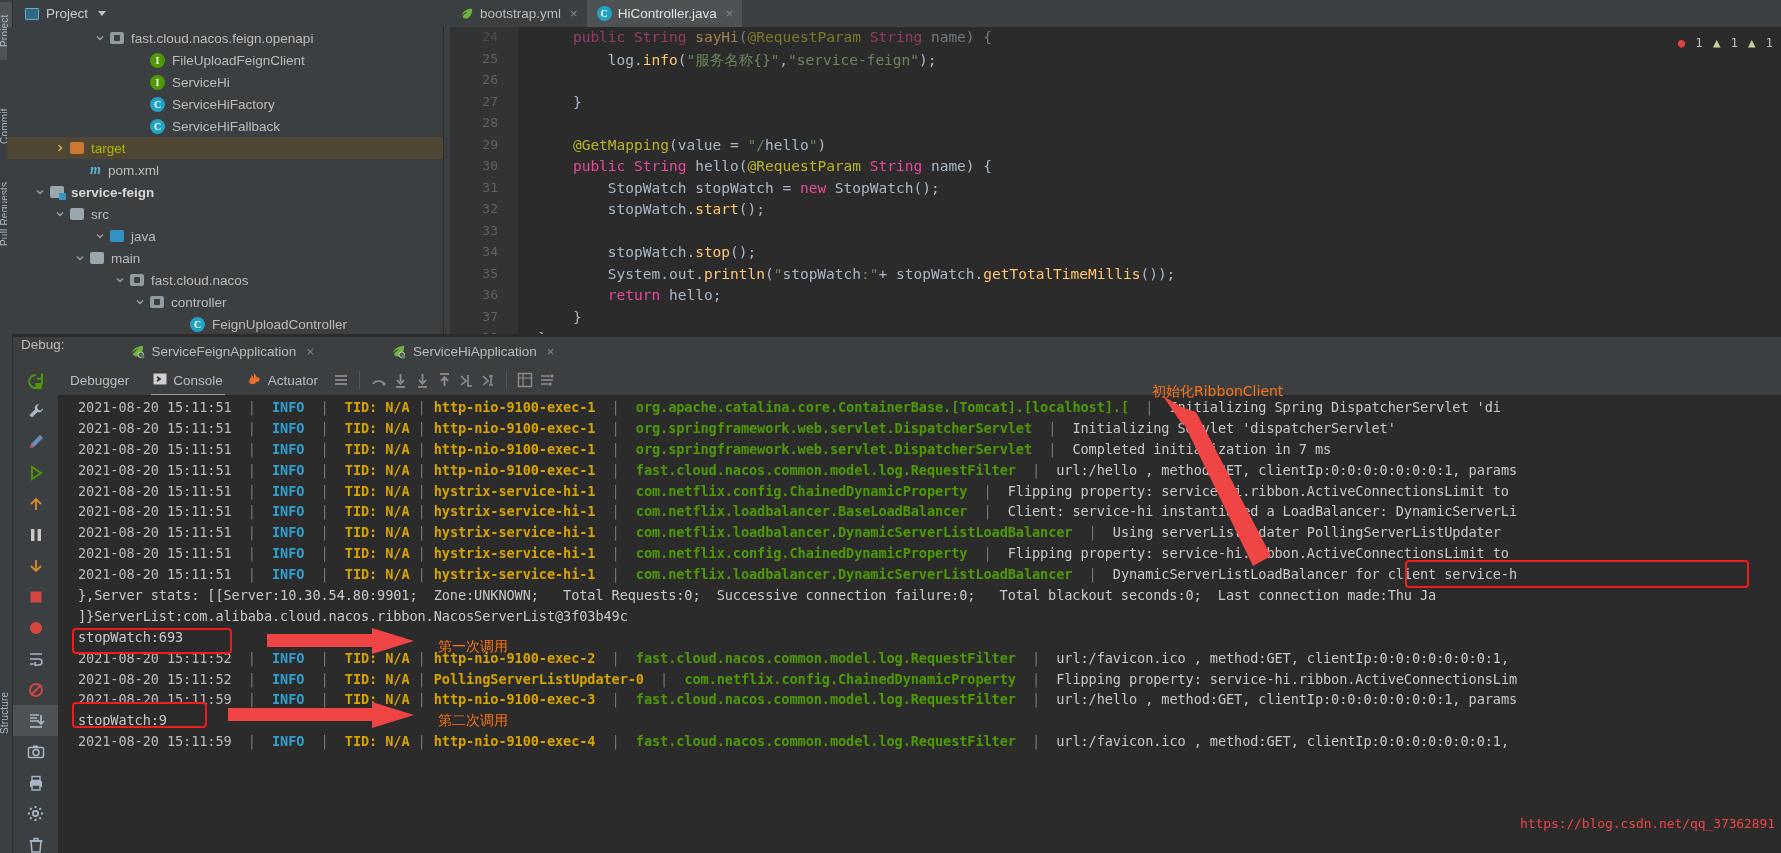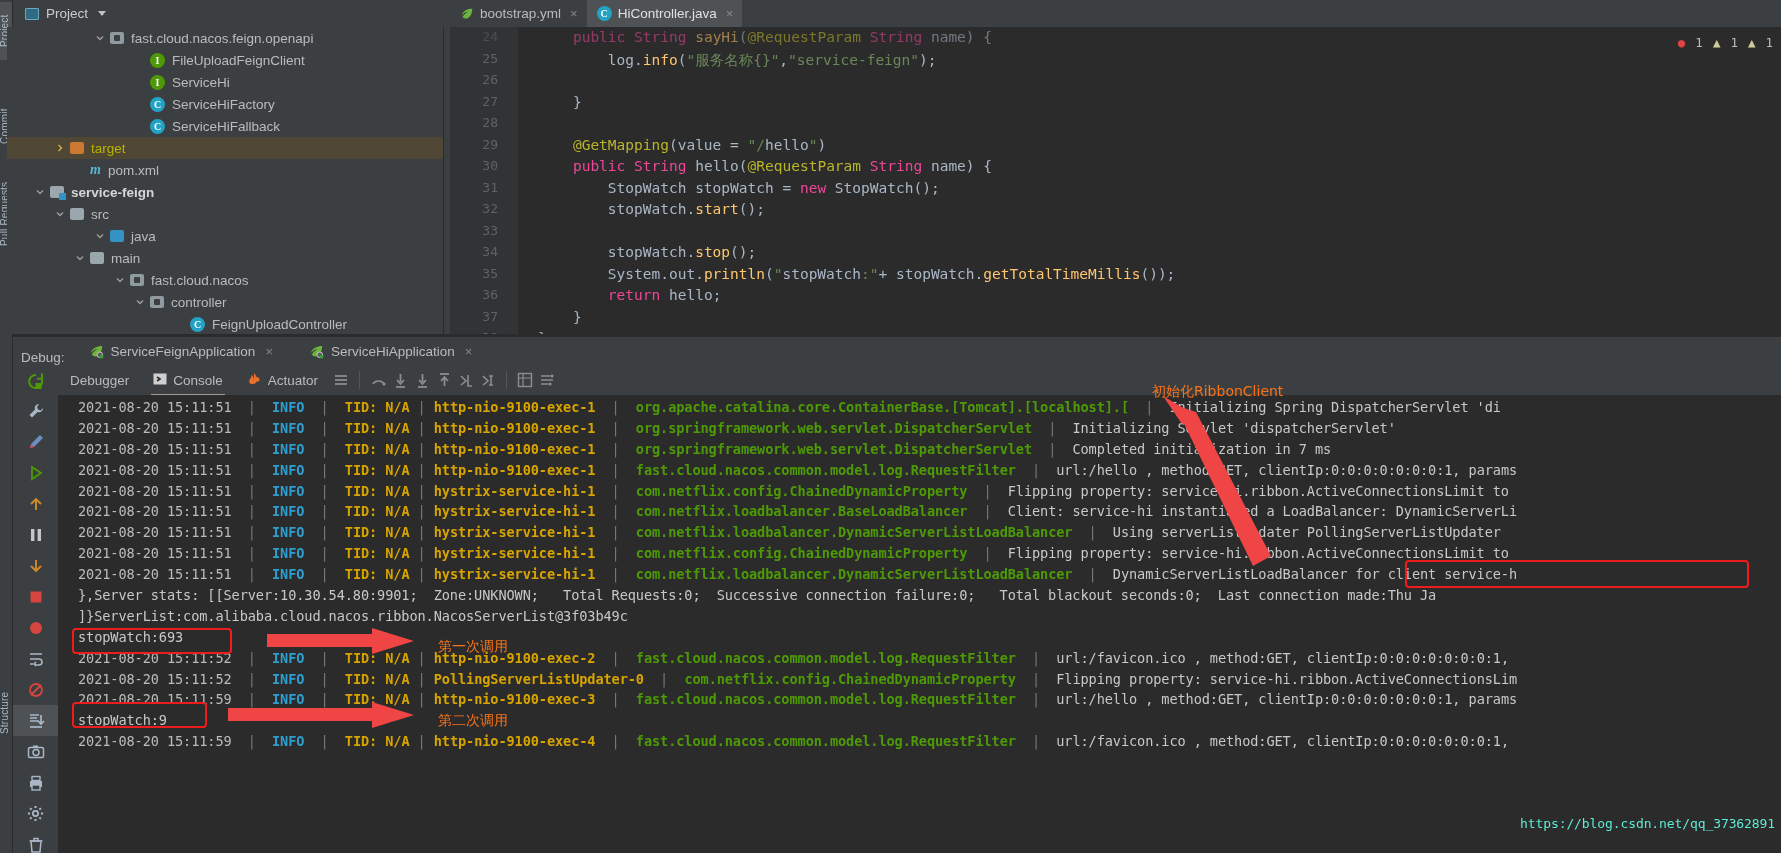--- a/index.html
+++ b/index.html
@@ -79,21 +79,21 @@
   .gutter{ position:absolute;left:0;top:0;width:68px;height:100%;background:#313335; }
   .codeline{ position:relative; height:21.5px; white-space:pre; color:#a9b7c6; }
   .ln{ position:absolute; left:0; width:48px; text-align:right; color:#606366; font-size:13px; }
   .code{ position:absolute; left:88px; }
   .kw{color:#ec4899} .str{color:#6a8759} .fn{color:#ffc66d} .ann{color:#bbb529}
   .errbar{ position:absolute; right:8px; top:8px; display:flex; gap:10px; align-items:center; font-size:12.5px; }
   .errbar span{color:#bbb}
 
   
   .dbgsplit{ position:absolute;left:13px;top:334px;width:1768px;height:3px;background:#2b2b2b;}
-  .dbghead{ position:absolute;left:13px;top:337px;width:1768px;height:28px;background:#3c3f41;display:flex;align-items:flex-end;}
+  .dbghead{ position:absolute;left:13px;top:337px;width:1768px;height:28px;background:#3c3f41;display:flex;align-items:flex-start;gap:41px;}
   .dbghead .lab{ color:#bbbbbb;font-size:13.5px;padding:0 14px 0 8px;}
   .dtab{ display:flex;align-items:center;gap:7px;font-size:13.5px;color:#bbbbbb;padding:0 10px;height:28px;position:relative;}
   .spring{ width:15px;height:15px; }
 
   .dbgtools{ position:absolute;left:13px;top:365px;width:1768px;height:30px;background:#3c3f41;display:flex;align-items:center;gap:0;}
   .ttab{ font-size:13.5px;color:#bbbbbb;padding:0 12px;display:flex;align-items:center;gap:6px;height:30px;position:relative;}
   .ttab.active::after{content:"";position:absolute;left:10px;right:10px;bottom:-1px;height:2px;background:#9a9a9a;}
   .sep{ width:1px;height:18px;background:#555;margin:0 7px;}
   .tbi{ width:22px;height:22px;display:flex;align-items:center;justify-content:center;color:#9a9a9a;}
 
@@ -116,21 +116,21 @@
   .thr{ color:#d8a400; font-weight:bold;}
   .cls{ color:#4e9a06; font-weight:bold;}
   .pipe{ color:#777; }
   .msg{ color:#c8c8c8; }
   .plain{ color:#c8c8c8; }
 
   
   .anno{ position:absolute; pointer-events:none; }
   .redbox{ position:absolute; border:2.5px solid #ee1c1c; border-radius:4px; }
   .redtxt{ position:absolute; color:#f97316; font-size:14px; font-family:"DejaVu Sans",sans-serif; white-space:nowrap;}
-  .watermark{ position:absolute; right:6px; bottom:22px; color:#5eead4; font-size:13px;
+  .watermark{ position:absolute; right:6px; bottom:22px; color:#ef4444; font-size:13px;
               font-family:"DejaVu Sans Mono",monospace;}
 </style>
 </head>
 <body>
 
 <div class="ide">
 
   <div class="leftstrip">
     <div class="vtab sel" style="top:2px;height:58px;"><span>Project</span></div>
     <div class="vtab" style="top:96px;height:60px;"><span>Commit</span></div>

